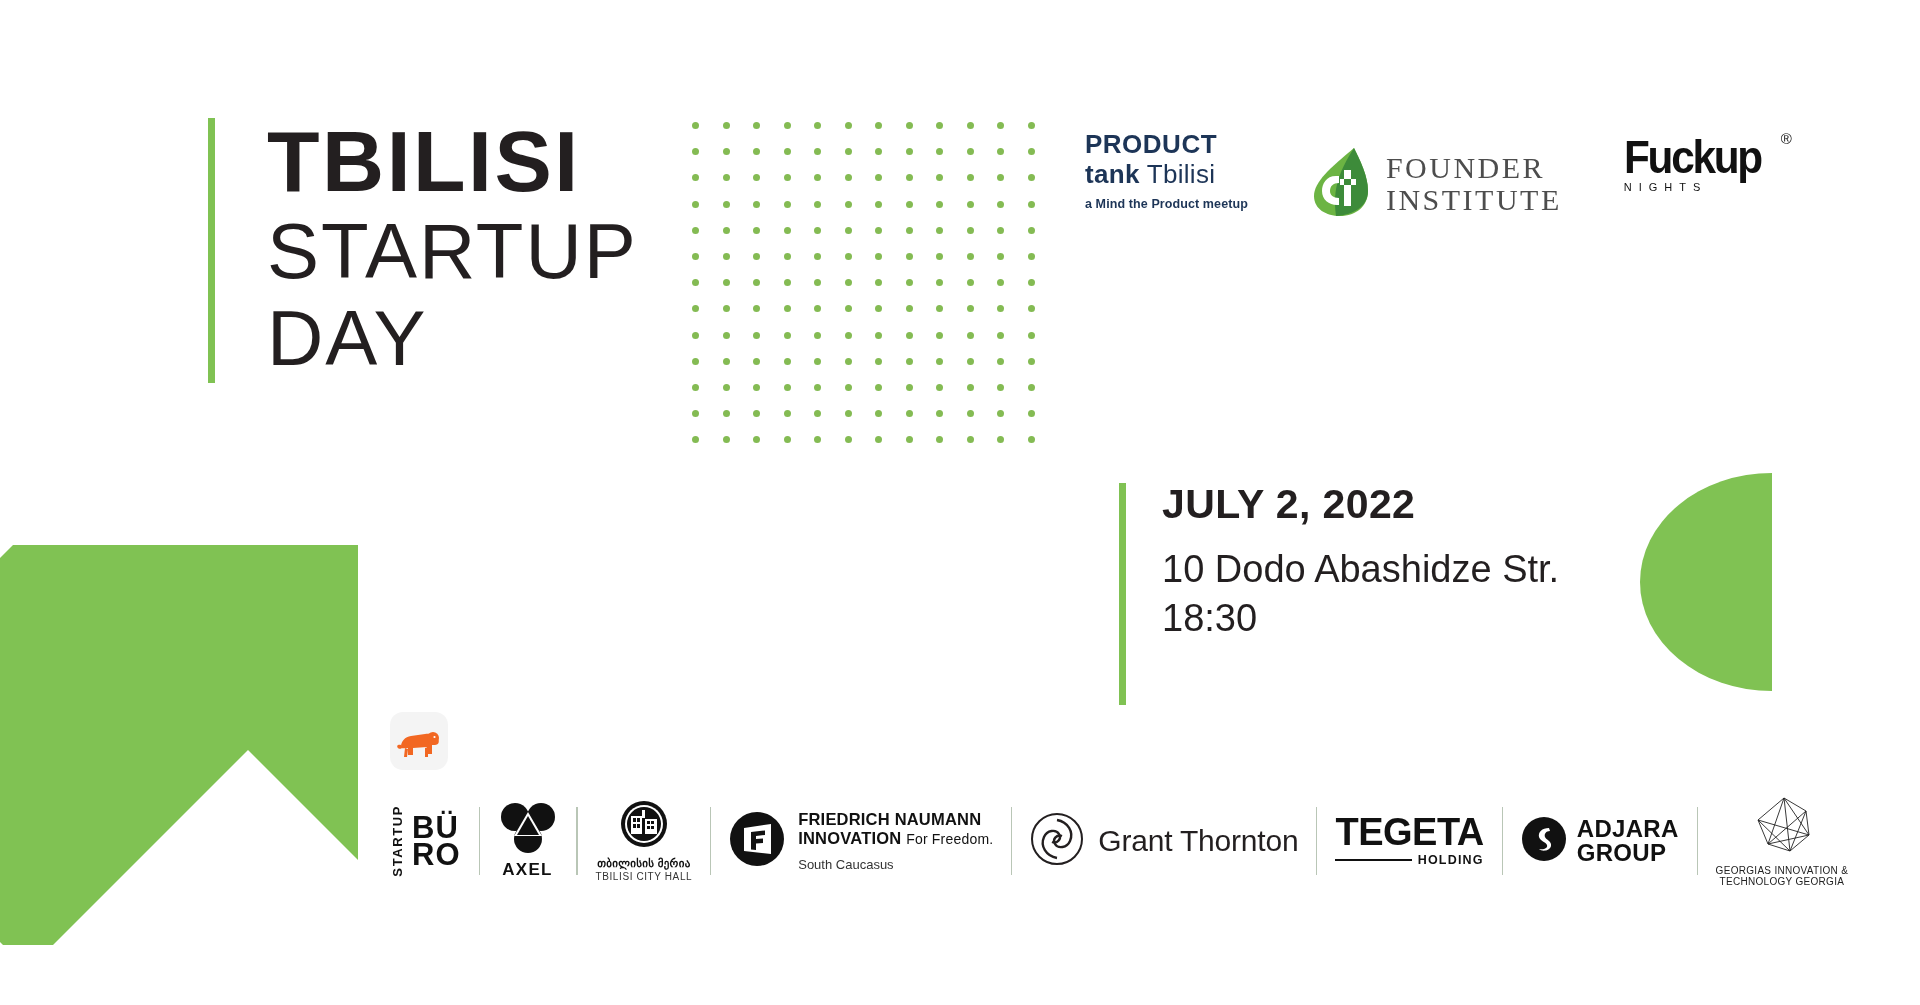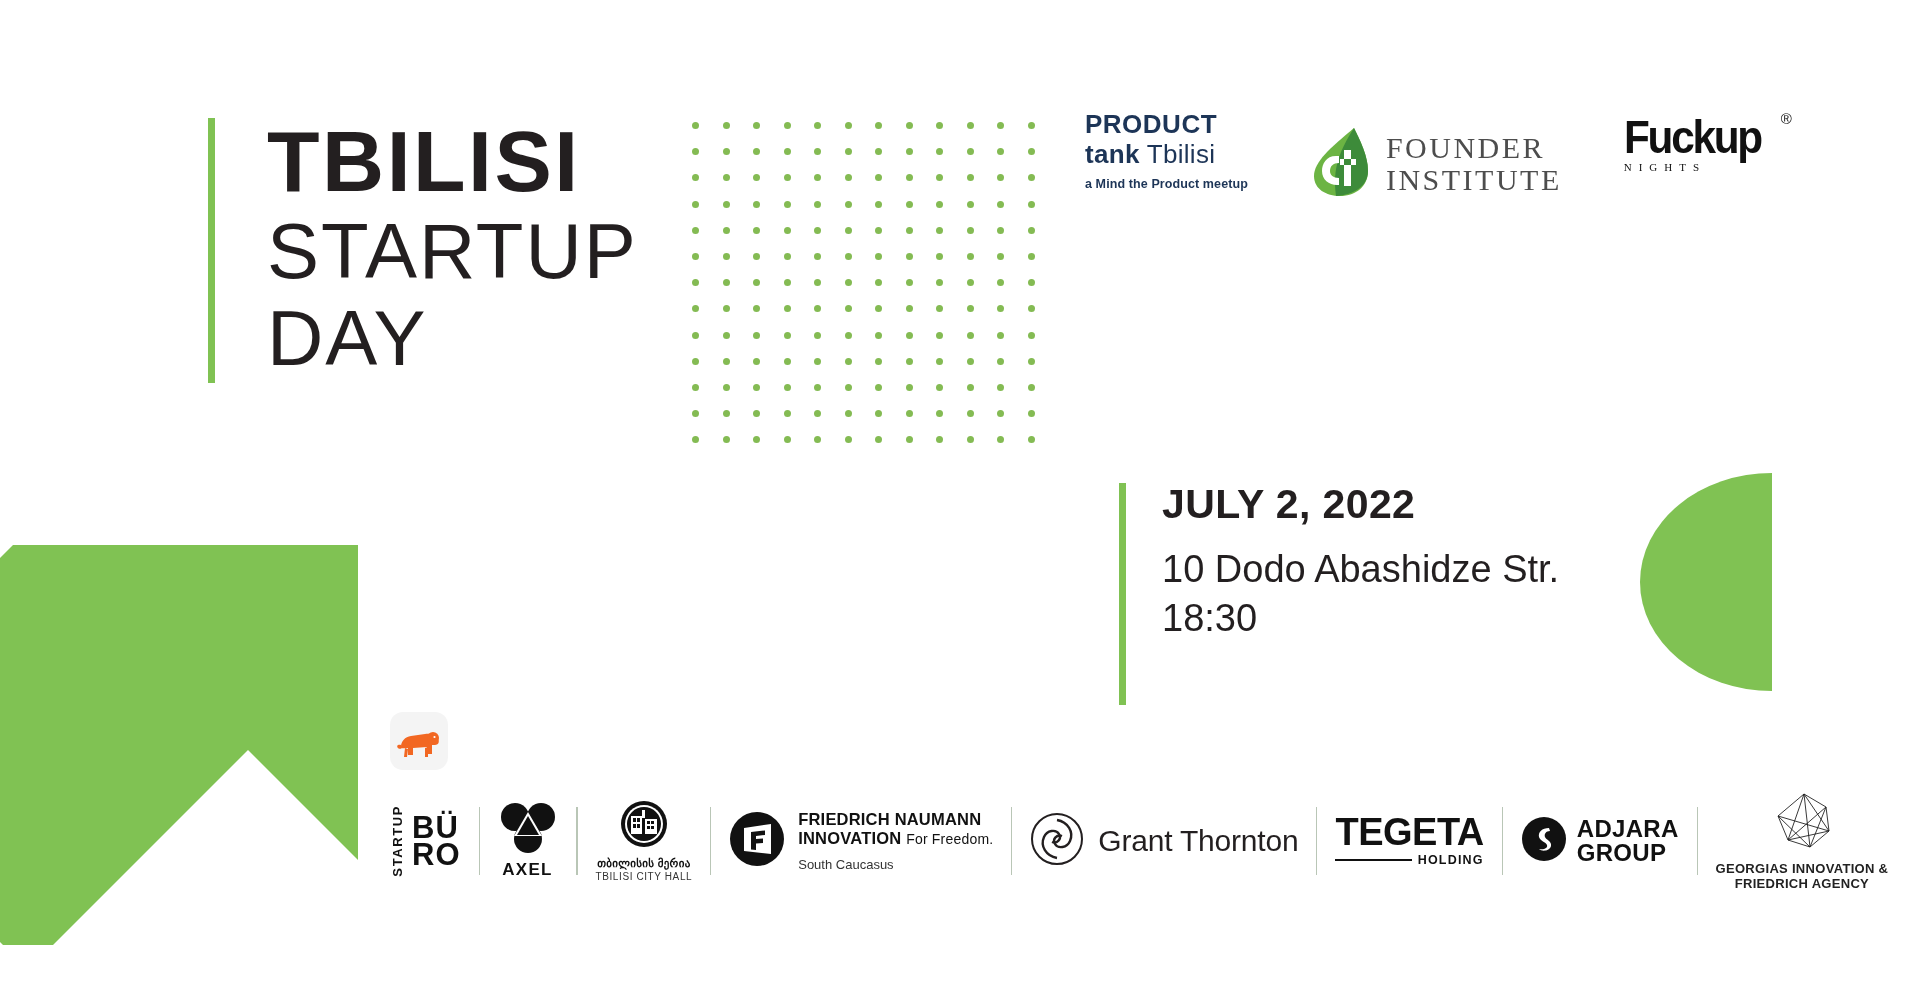--- a/index.html
+++ b/index.html
@@ -88,21 +88,21 @@
     letter-spacing: 2px;
     line-height: 1.12;
     color: #231f20;
     margin: 0;
   }
 
   
   .top-logos {
     position: absolute;
     left: 1085px;
-    top: 110px;
+    top: 130px;
     display: flex;
     align-items: flex-start;
     gap: 62px;
   }
 
   
   .pt-line1 {
     font-size: 26px;
     font-weight: 700;
     color: #1d3557;
@@ -151,21 +151,20 @@
     top: 0px;
     right: -16px;
     font-size: 15px;
     color: #111111;
   }
   .fn-sub {
     font-size: 11px;
     letter-spacing: 7px;
     color: #111111;
     margin-top: 2px;
-    font-family: Liberation Serif, serif;
   }
 
   
   .details-block {
     position: absolute;
     left: 1119px;
     top: 483px;
     display: flex;
     align-items: stretch;
     height: 222px;
@@ -305,21 +304,21 @@
   .tg-rule .ln { flex: 1 1 auto; height: 2px; background: #111; }
   .tg-sub { font-size: 12.5px; font-weight: 700; color: #111; letter-spacing: 1.2px; }
 
   
   .aj-wrap { display: flex; align-items: center; gap: 10px; }
   .aj-text { line-height: 1.0; }
   .aj-text div { font-size: 24px; font-weight: 700; color: #111; letter-spacing: 0.3px; }
 
   
   .gita-wrap { text-align: center; }
-  .gita-l1, .gita-l2 { font-size: 13px; font-weight: 700; color: #222; letter-spacing: 0.3px; }
+  .gita-l1, .gita-l2 { font-size: 10px; font-weight: 400; color: #222; letter-spacing: 0.3px; }
   .gita-l1 { margin-top: 4px; }
 </style>
 </head>
 <body>
 
 <div id="poster">
 
   <div class="arrow-shape">
     <svg viewBox="0 0 430 400" width="430" height="400" aria-hidden="true">
       <polygon points="0,205 112,92 112,0 430,0 430,318 338,318 225,400 225,205" fill="#80c253" transform="translate(0,0)"></polygon>
@@ -696,19 +695,19 @@
               <line x1="38" y1="3" x2="44" y2="56"></line>
               <line x1="12" y1="25" x2="63" y2="40"></line>
               <line x1="12" y1="25" x2="44" y2="56"></line>
               <line x1="60" y1="16" x2="22" y2="49"></line>
               <line x1="60" y1="16" x2="44" y2="56"></line>
               <line x1="22" y1="49" x2="63" y2="40"></line>
             </g>
           </svg>
         </span>
         <div class="gita-l1">GEORGIAS INNOVATION &amp;</div>
-        <div class="gita-l2">FRIEDRICH AGENCY</div>
+        <div class="gita-l2">TECHNOLOGY GEORGIA</div>
       </div>
     </div>
 
   </div>
 
 </div>
 
 </body></html>

